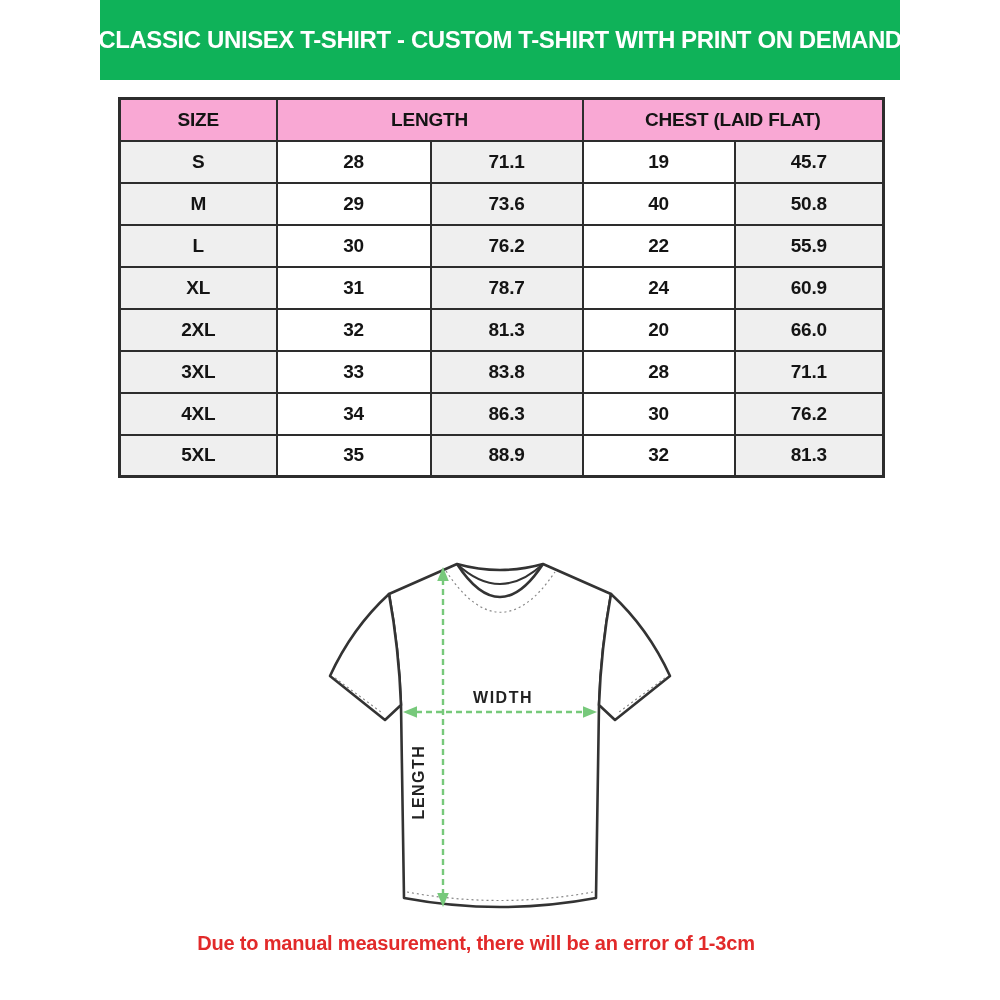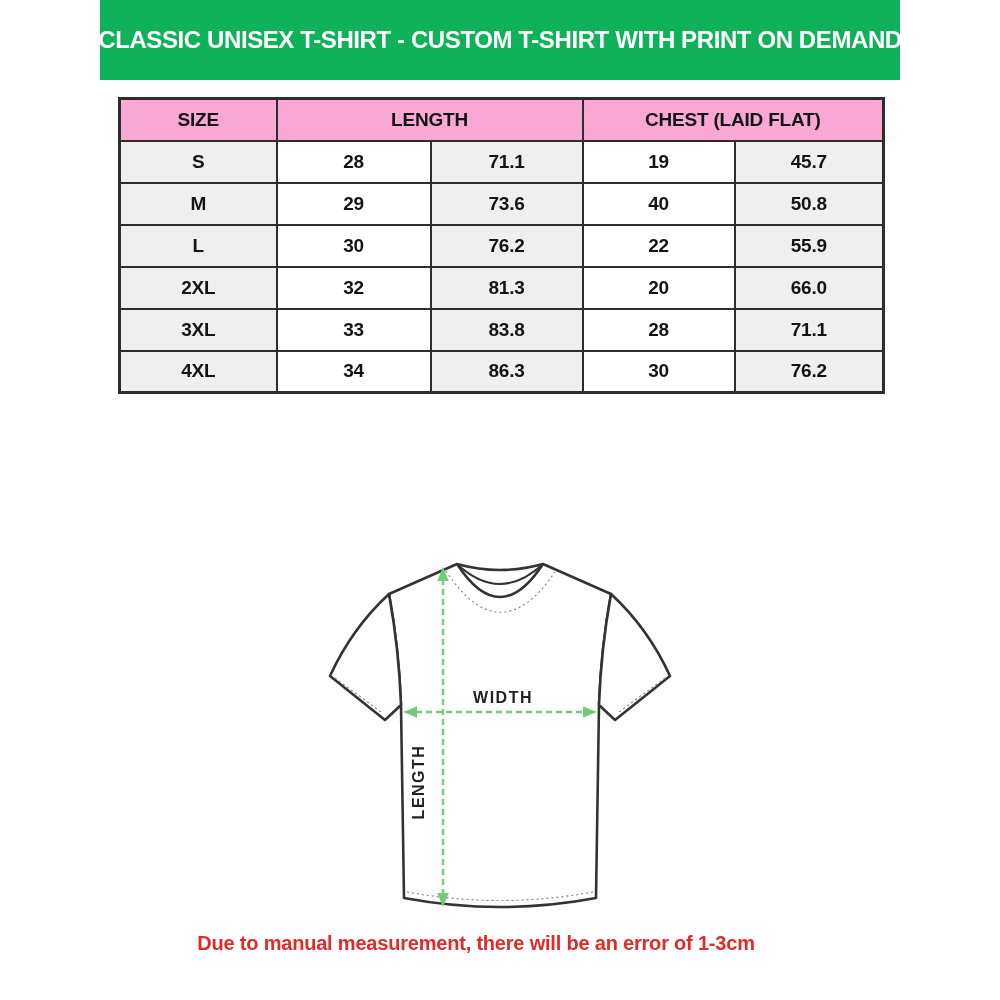--- a/index.html
+++ b/index.html
@@ -115,39 +115,53 @@
         <td class="shade">50.8</td>
       </tr>
       <tr>
         <td class="shade">L</td>
         <td class="plain">30</td>
         <td class="shade">76.2</td>
         <td class="plain">22</td>
         <td class="shade">55.9</td>
       </tr>
       <tr>
+        <td class="shade">XL</td>
+        <td class="plain">31</td>
+        <td class="shade">78.7</td>
+        <td class="plain">24</td>
+        <td class="shade">60.9</td>
+      </tr>
+      <tr>
         <td class="shade">2XL</td>
         <td class="plain">32</td>
         <td class="shade">81.3</td>
         <td class="plain">20</td>
         <td class="shade">66.0</td>
       </tr>
       <tr>
         <td class="shade">3XL</td>
         <td class="plain">33</td>
         <td class="shade">83.8</td>
         <td class="plain">28</td>
         <td class="shade">71.1</td>
       </tr>
       <tr>
         <td class="shade">4XL</td>
         <td class="plain">34</td>
         <td class="shade">86.3</td>
         <td class="plain">30</td>
         <td class="shade">76.2</td>
+      </tr>
+      <tr>
+        <td class="shade">5XL</td>
+        <td class="plain">35</td>
+        <td class="shade">88.9</td>
+        <td class="plain">32</td>
+        <td class="shade">81.3</td>
       </tr>
     </tbody>
   </table>
 
   <svg class="diagram" viewBox="0 0 400 400">
 
     <path d="M157,22 L89,52 Q99,107 101,163 L104,356 Q200,374 296,356 L299,163 Q301,107 311,52 L243,22 Q200,34 157,22 Z" fill="#ffffff" stroke="#333333" stroke-width="2.6" stroke-linejoin="round"></path>
 
     <path d="M89,52 Q52,86 30,134 L85,178 L101,163 Q99,107 89,52 Z" fill="#ffffff" stroke="#333333" stroke-width="2.6" stroke-linejoin="round"></path>
     <path d="M311,52 Q348,86 370,134 L315,178 L299,163 Q301,107 311,52 Z" fill="#ffffff" stroke="#333333" stroke-width="2.6" stroke-linejoin="round"></path>

